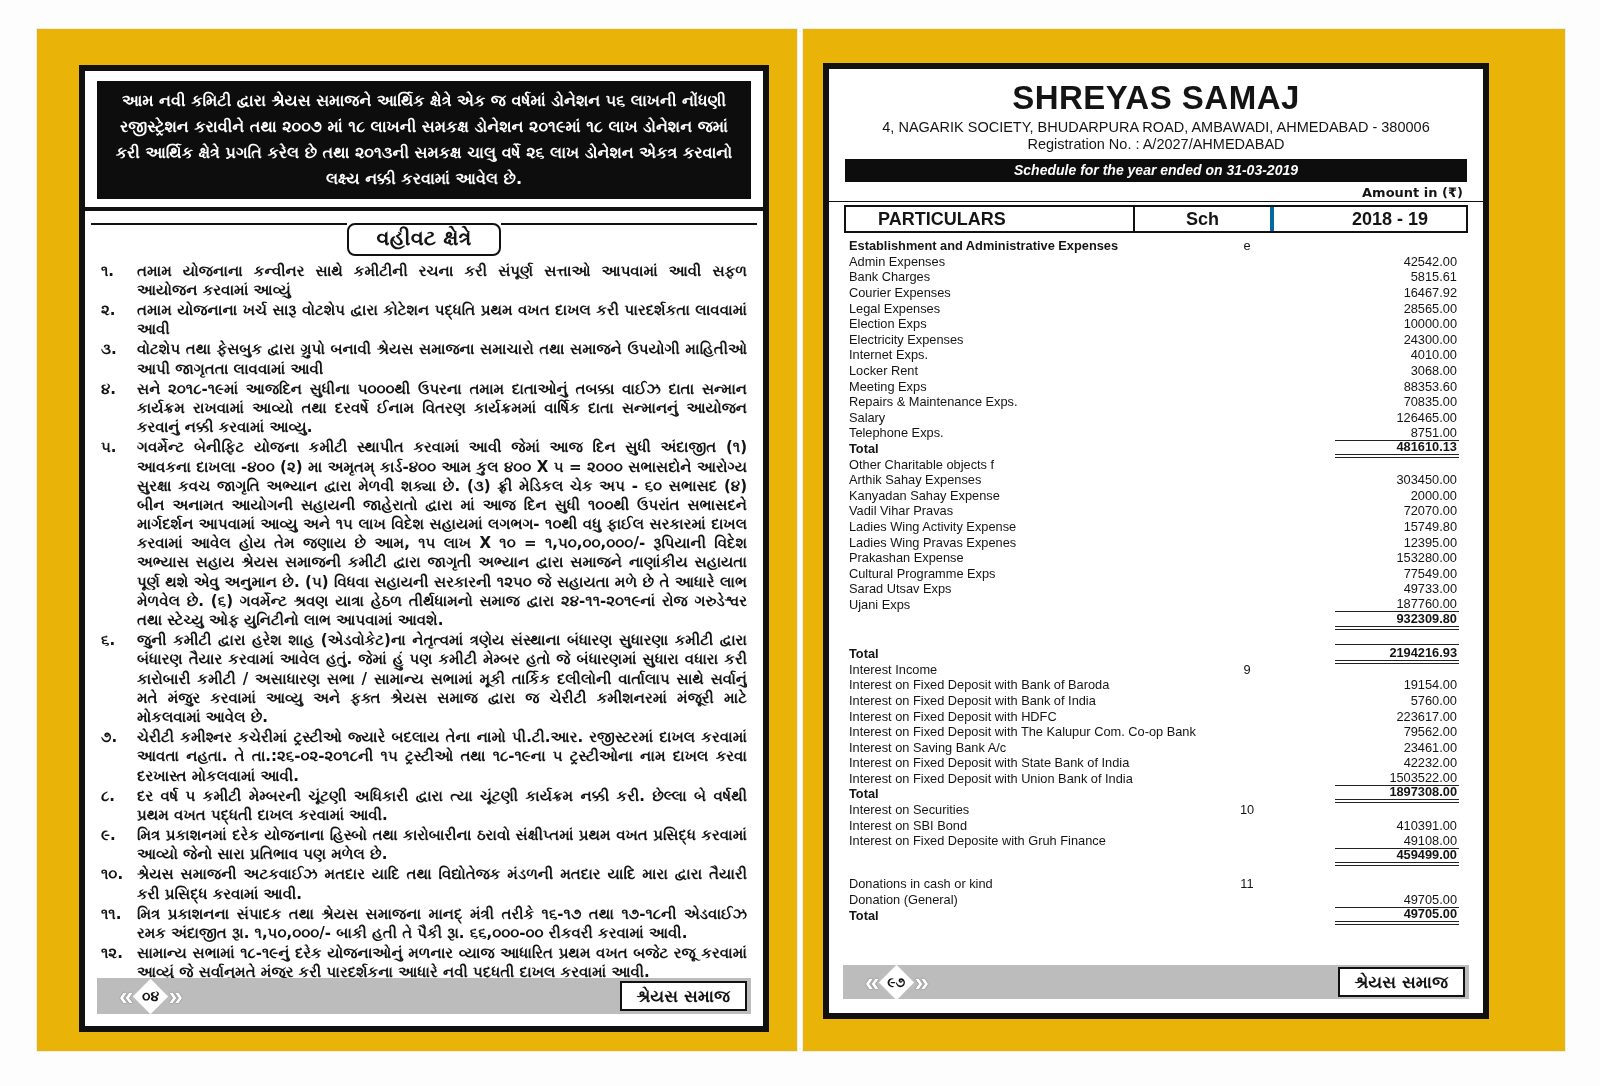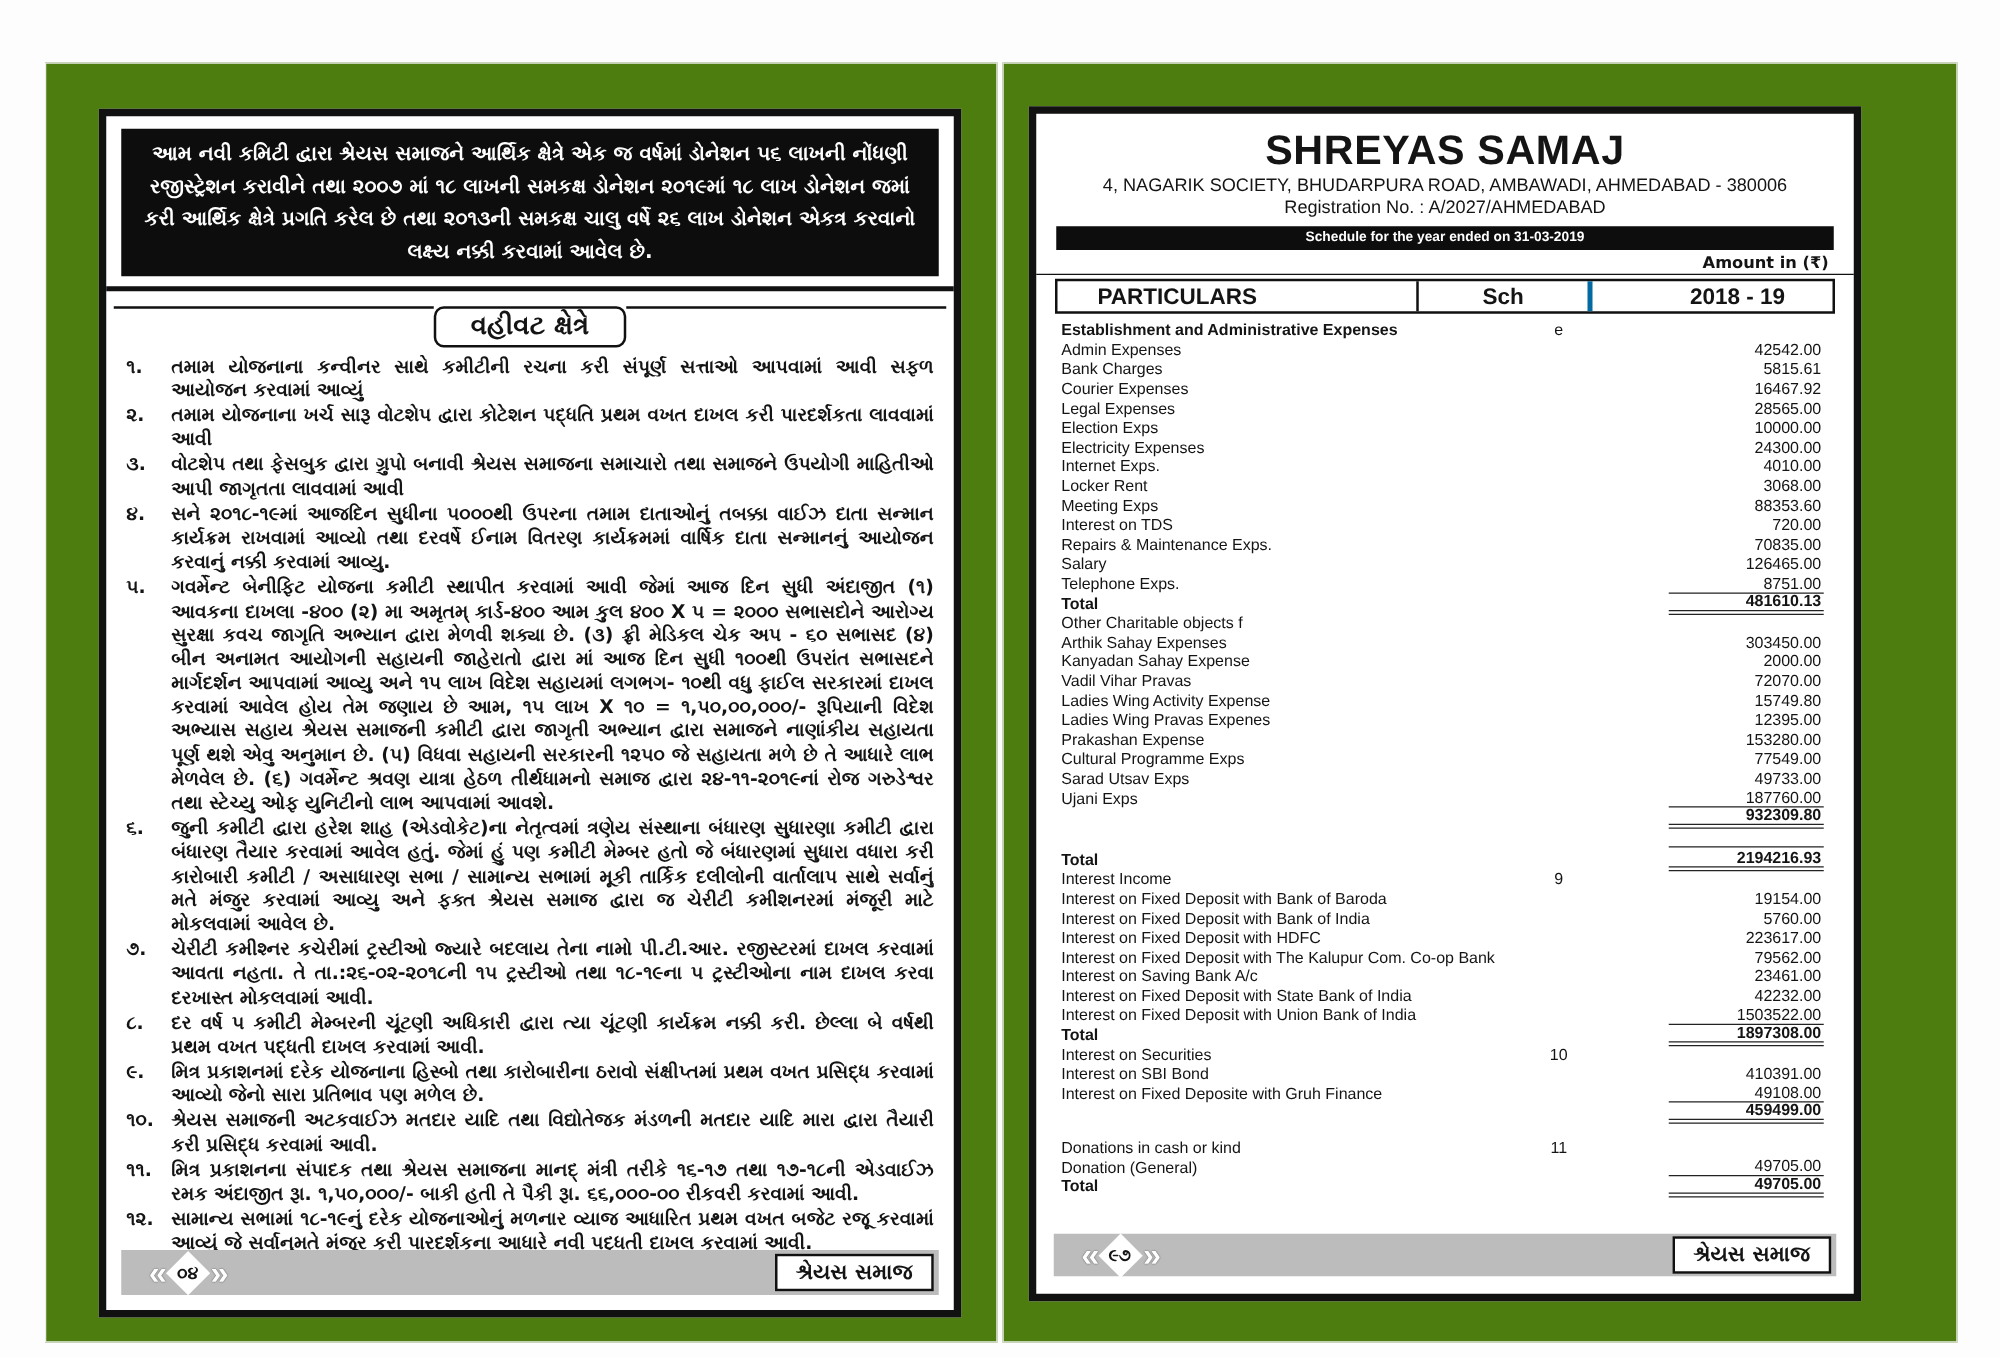--- a/index.html
+++ b/index.html
@@ -1,20 +1,20 @@
 <!DOCTYPE html>
 <html><head>
 <meta charset="utf-8">
 <style>
   html,body{margin:0;padding:0;}
   body{
     width:1600px;height:1086px;position:relative;background:#fdfdfd;
     font-family:"Liberation Sans",sans-serif;color:#141414;overflow:hidden;
   }
-  .sheet{position:absolute;background:#4d7c0f;border:1px solid #ececec;margin-top:22px;}
+  .sheet{position:absolute;background:#eab308;border:1px solid #ececec;}
   #sheet-left{left:36px;top:28px;width:760px;height:1022px;}
   #sheet-right{left:802px;top:28px;width:762px;height:1022px;}
   .frame{position:absolute;border:6px solid #111;background:#fff;}
   #frame-left{left:42px;top:36px;width:678px;height:955px;}
   #frame-right{left:20px;top:34px;width:654px;height:944px;}
 
   
   .guj{font-family:"DejaVu Sans",sans-serif;}
   .header-note{
     margin:10px 12px 0;background:#0d0d0d;color:#fff;text-align:center;
@@ -46,21 +46,21 @@
     margin-left:auto;margin-right:4px;background:#fff;border:2px solid #111;
     padding:2px 15px;font-weight:700;font-size:17px;line-height:1.35;
   }
 
   
   .rp-title{text-align:center;font-weight:700;font-size:33px;margin:10px 0 2px;letter-spacing:.5px;}
   .rp-addr{text-align:center;font-size:14.5px;margin:1px 0;}
   .rp-reg{text-align:center;font-size:14.5px;margin:1px 0 7px;}
   .sched-bar{
     margin:0 16px;background:#0d0d0d;color:#fff;text-align:center;
-    font-weight:700;font-size:11px;padding:3px 0 4px;
+    font-weight:700;font-size:14px;padding:3px 0 4px;font-style:italic;
   }
   .amount-note{text-align:right;margin:3px 20px 1px 0;font-weight:700;font-size:13px;font-family:"DejaVu Sans",sans-serif;}
   .amount-sep{border:0;border-top:1.5px solid #111;margin:0;}
   .thead{
     margin:3px 15px 0;border:2px solid #111;display:flex;align-items:stretch;
     font-weight:700;font-size:18px;height:24px;gap:40px;
   }
   .h-part{flex:1;display:flex;align-items:center;padding-left:32px;}
   .h-sch{width:135px;border-left:2px solid #111;border-right:4px solid #0369a1;
     display:flex;align-items:center;justify-content:center;}
@@ -215,25 +215,20 @@
           <span class="c-label">Locker Rent</span>
           <span class="c-sch"></span>
           <span class="c-amt"><span class="amt">3068.00</span></span>
         </div>
         <div class="trow">
           <span class="c-label">Meeting Exps</span>
           <span class="c-sch"></span>
           <span class="c-amt"><span class="amt">88353.60</span></span>
         </div>
         <div class="trow">
-          <span class="c-label">Interest on TDS</span>
-          <span class="c-sch"></span>
-          <span class="c-amt"><span class="amt">720.00</span></span>
-        </div>
-        <div class="trow">
           <span class="c-label">Repairs &amp; Maintenance Exps.</span>
           <span class="c-sch"></span>
           <span class="c-amt"><span class="amt">70835.00</span></span>
         </div>
         <div class="trow">
           <span class="c-label">Salary</span>
           <span class="c-sch"></span>
           <span class="c-amt"><span class="amt">126465.00</span></span>
         </div>
         <div class="trow">

